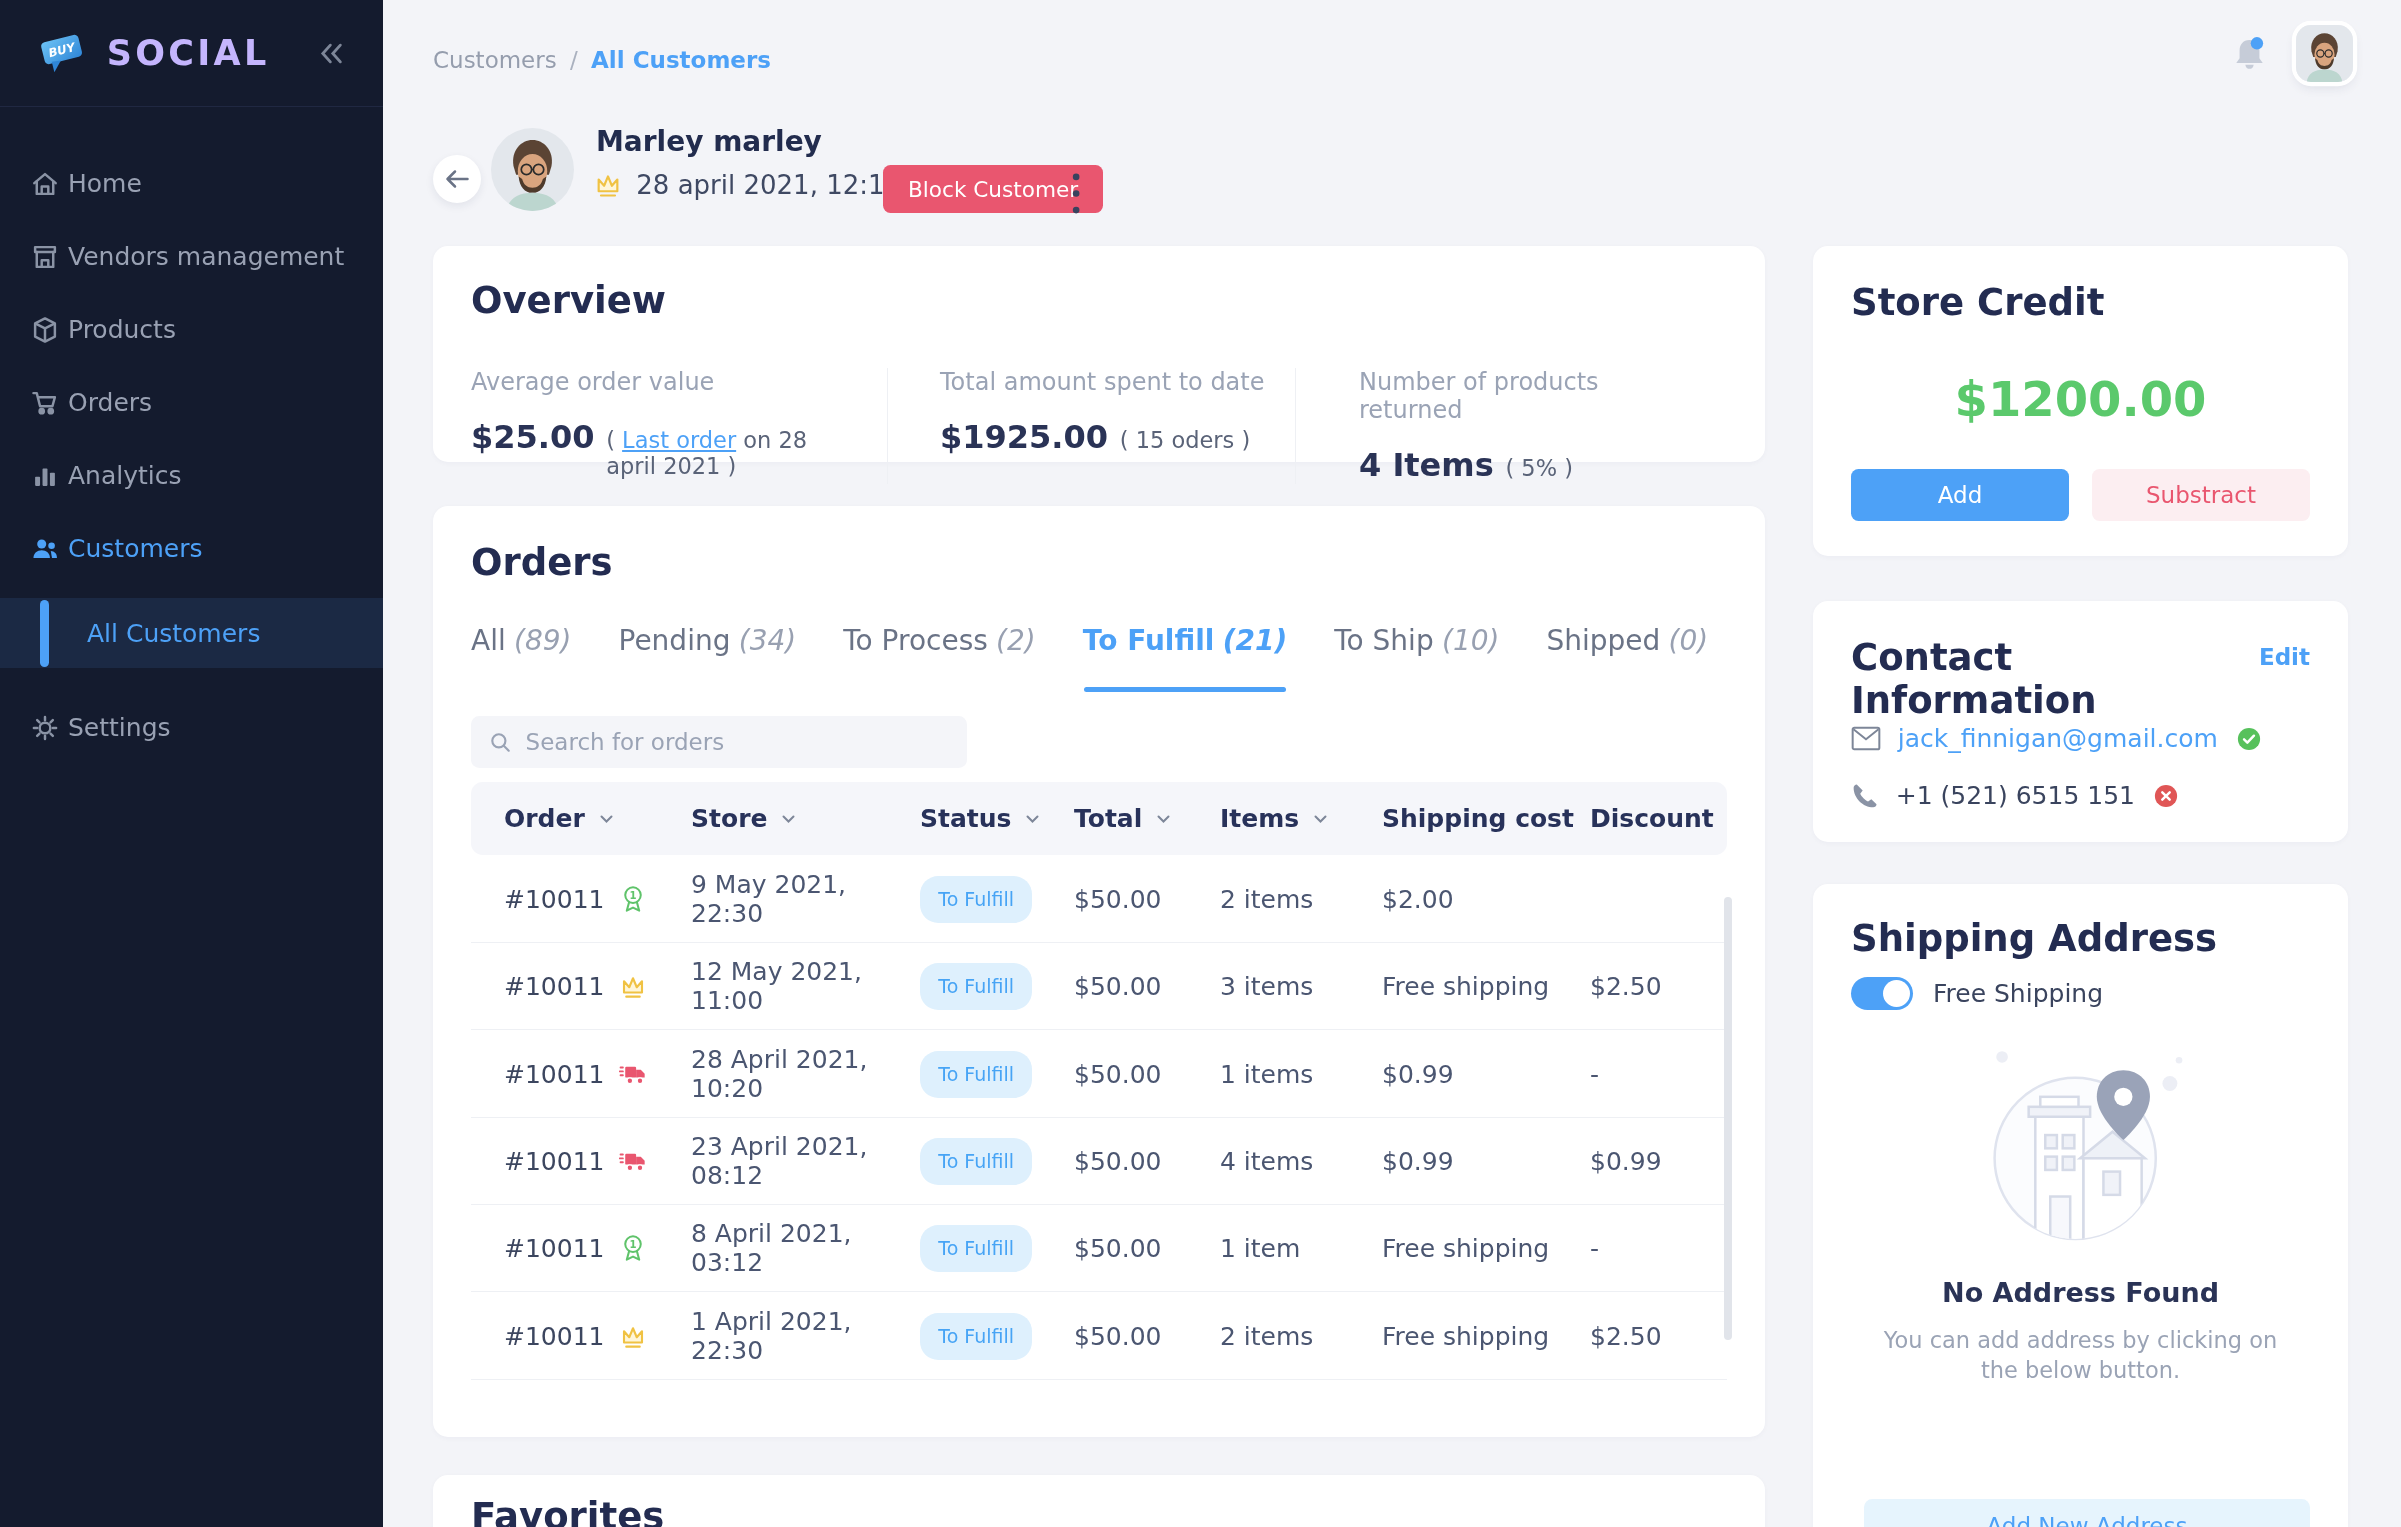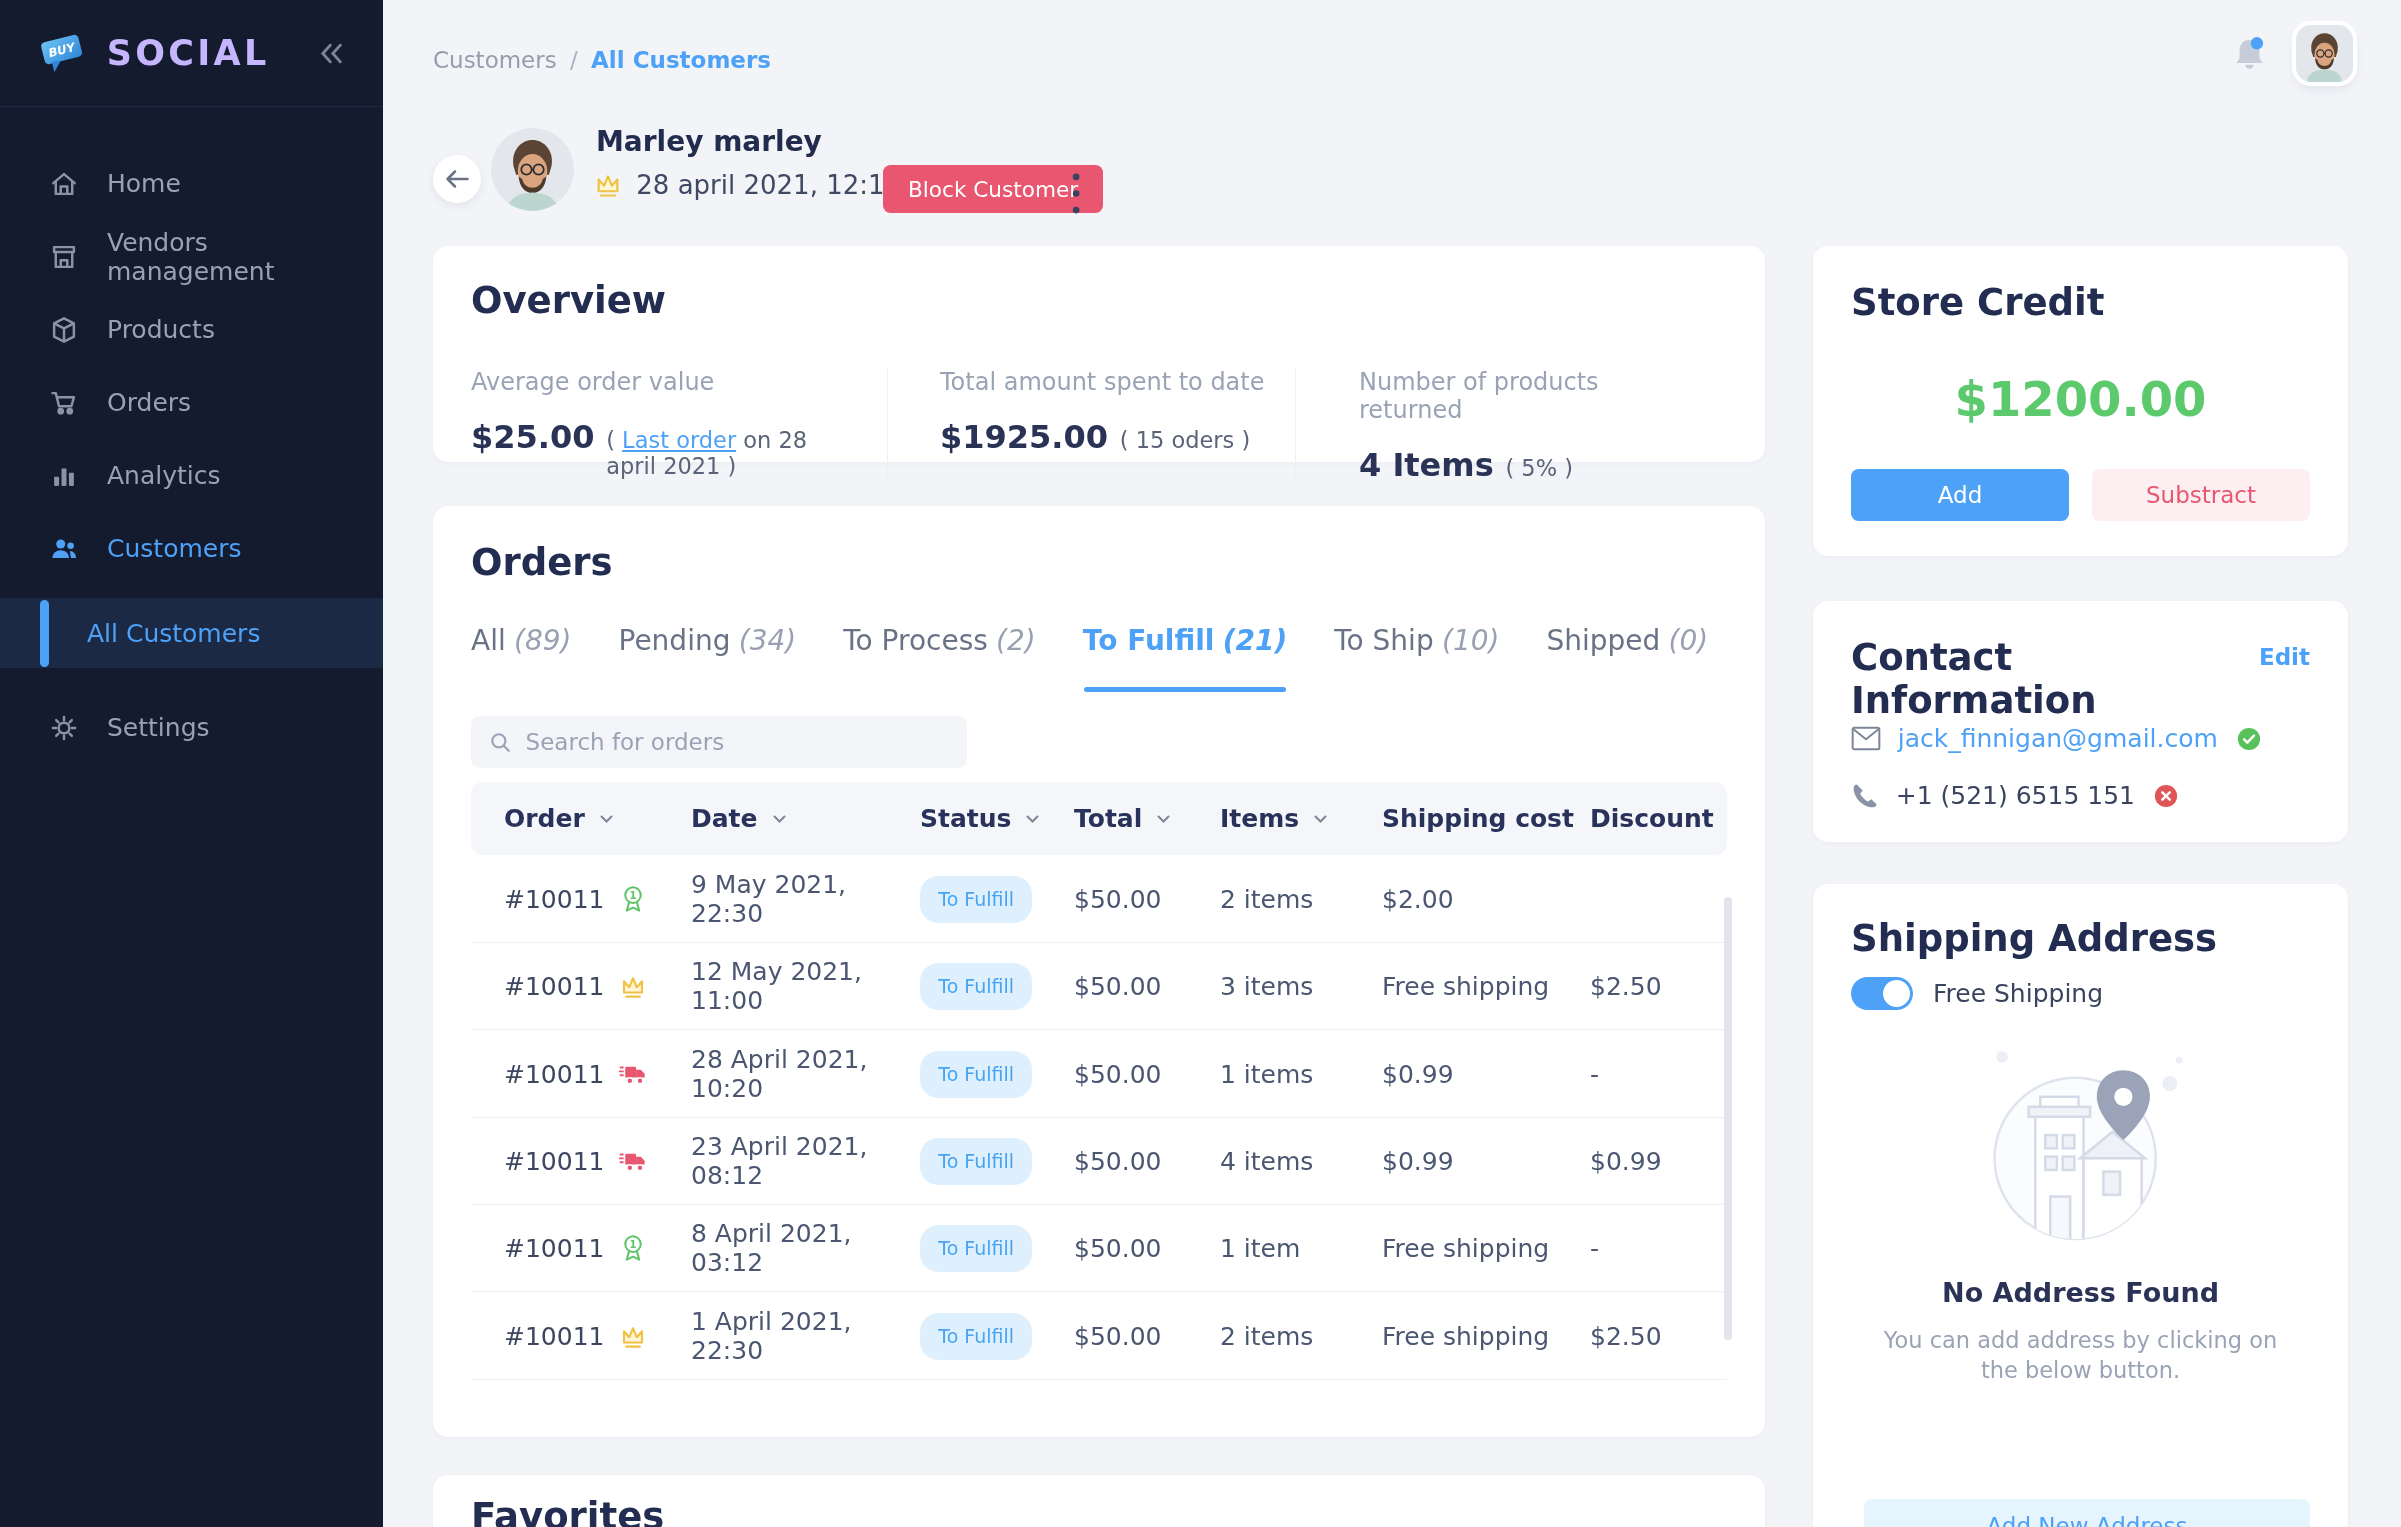--- a/index.html
+++ b/index.html
@@ -9,21 +9,21 @@
     background:#f3f4f8; color:#232c51; overflow:hidden; position:relative;
   }
   svg { display:block; }
 
   
   .sidebar { position:absolute; left:0; top:0; width:383px; height:1527px; background:#141b2e; z-index:5; }
   .logo-row { height:107px; display:flex; align-items:center; padding:0 35px; gap:16.7px; border-bottom:0.8px solid #202842; }
   .logo-text { color:#c4b5fd; font-size:35px; font-weight:bold; letter-spacing:3.3px; }
   .collapse { margin-left:auto; cursor:pointer; }
   .nav { padding-top:40px; }
-  .nav-item { height:73px; display:flex; align-items:center; gap:27px; padding-left:48px;
+  .nav-item { height:73px; display:flex; align-items:center; gap:7px; padding-left:29px;
               color:#99a1b3; font-size:25px; cursor:pointer; }
   .nav-item .ic { width:32px; display:flex; justify-content:center; }
   .nav-item.active { color:#4da1f7; }
   .subitem { position:relative; height:70px; margin-top:13.3px; display:flex; align-items:center;
              padding-left:87px; background:#1b2944; color:#4da1f7; font-size:25px; cursor:pointer; }
   .subitem::before { content:""; position:absolute; left:40px; top:1.7px; bottom:1.7px; width:9.2px;
                      border-radius:5.8px; background:#4da1f7; }
   .settings { margin-top:23px; }
 
   
@@ -369,21 +369,21 @@
     </div>
 
     <div class="tgrid thead">
       <span class="th">
           <span>Order</span>
           <svg width="15" height="10" viewBox="0 0 18 12" fill="none" stroke="#7d8698" stroke-width="2.4" stroke-linecap="round">
             <path d="M3 3l6 6 6-6"></path>
           </svg>
         </span>
       <span class="th">
-          <span>Date</span>
+          <span>Store</span>
           <svg width="15" height="10" viewBox="0 0 18 12" fill="none" stroke="#7d8698" stroke-width="2.4" stroke-linecap="round">
             <path d="M3 3l6 6 6-6"></path>
           </svg>
         </span>
       <span class="th">
           <span>Status</span>
           <svg width="15" height="10" viewBox="0 0 18 12" fill="none" stroke="#7d8698" stroke-width="2.4" stroke-linecap="round">
             <path d="M3 3l6 6 6-6"></path>
           </svg>
         </span>

